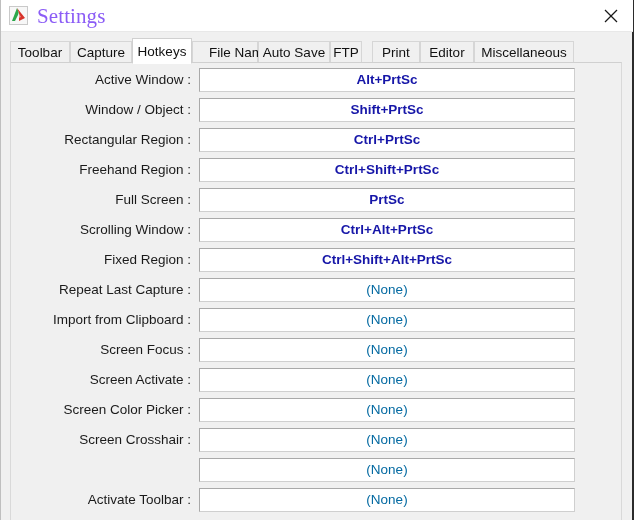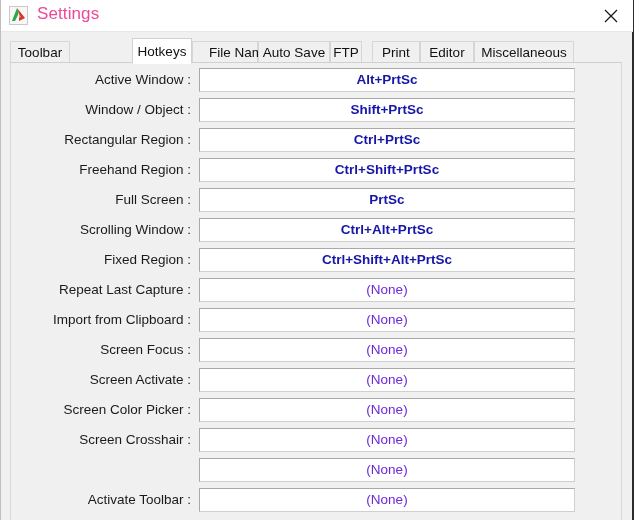--- a/index.html
+++ b/index.html
@@ -35,23 +35,23 @@
     border-bottom: 1px solid #e8e8e8;
   }
   #app-icon {
     position: absolute;
     left: 8px; top: 6px;
     width: 19px; height: 19px;
   }
   #title-text {
     position: absolute;
     left: 36px; top: 4px;
-    font-size: 17px;
-    color: #ec4899;
-    font-family: Liberation Sans, sans-serif;
+    font-size: 21px;
+    color: #8b5cf6;
+    font-family: Liberation Serif, serif;
     letter-spacing: 0.1px;
     white-space: nowrap;
   }
   #close-button {
     position: absolute;
     right: 8px; top: 2px;
     width: 28px; height: 26px;
     cursor: default;
   }
   #close-button svg { display: block; margin: 7px auto 0 auto; }
@@ -133,21 +133,21 @@
     font-size: 13.5px;
     cursor: text;
     overflow: hidden;
     white-space: nowrap;
   }
   .row-field.assigned {
     color: #1616a8;
     font-weight: bold;
   }
   .row-field.none {
-    color: #6d28d9;
+    color: #0369a1;
     font-weight: normal;
   }
 </style>
 </head>
 <body>
 
 <div id="window">
 
   <div id="titlebar">
 
@@ -165,20 +165,21 @@
     <div id="close-button">
       <svg width="14" height="14" viewBox="0 0 14 14">
         <line x1="1" y1="1" x2="13" y2="13" stroke="#1a1a1a" stroke-width="1.3"></line>
         <line x1="13" y1="1" x2="1" y2="13" stroke="#1a1a1a" stroke-width="1.3"></line>
       </svg>
     </div>
   </div>
 
   <div id="tabstrip">
       <div class="tab" style="left: 0px; width: 60px;">Toolbar</div>
+      <div class="tab" style="left: 60px; width: 62px;">Capture</div>
       <div class="tab active" style="left: 122px; width: 60px;">Hotkeys</div>
       <div class="tab" style="left: 182px; width: 66px; padding-left: 16px;">File Name</div>
       <div class="tab" style="left: 248px; width: 72px;">Auto Save</div>
       <div class="tab" style="left: 320px; width: 32px;">FTP</div>
       <div class="tab" style="left: 362px; width: 48px;">Print</div>
       <div class="tab" style="left: 410px; width: 54px;">Editor</div>
       <div class="tab" style="left: 464px; width: 100px;">Miscellaneous</div>
     </div>
 
   <div id="panel">

